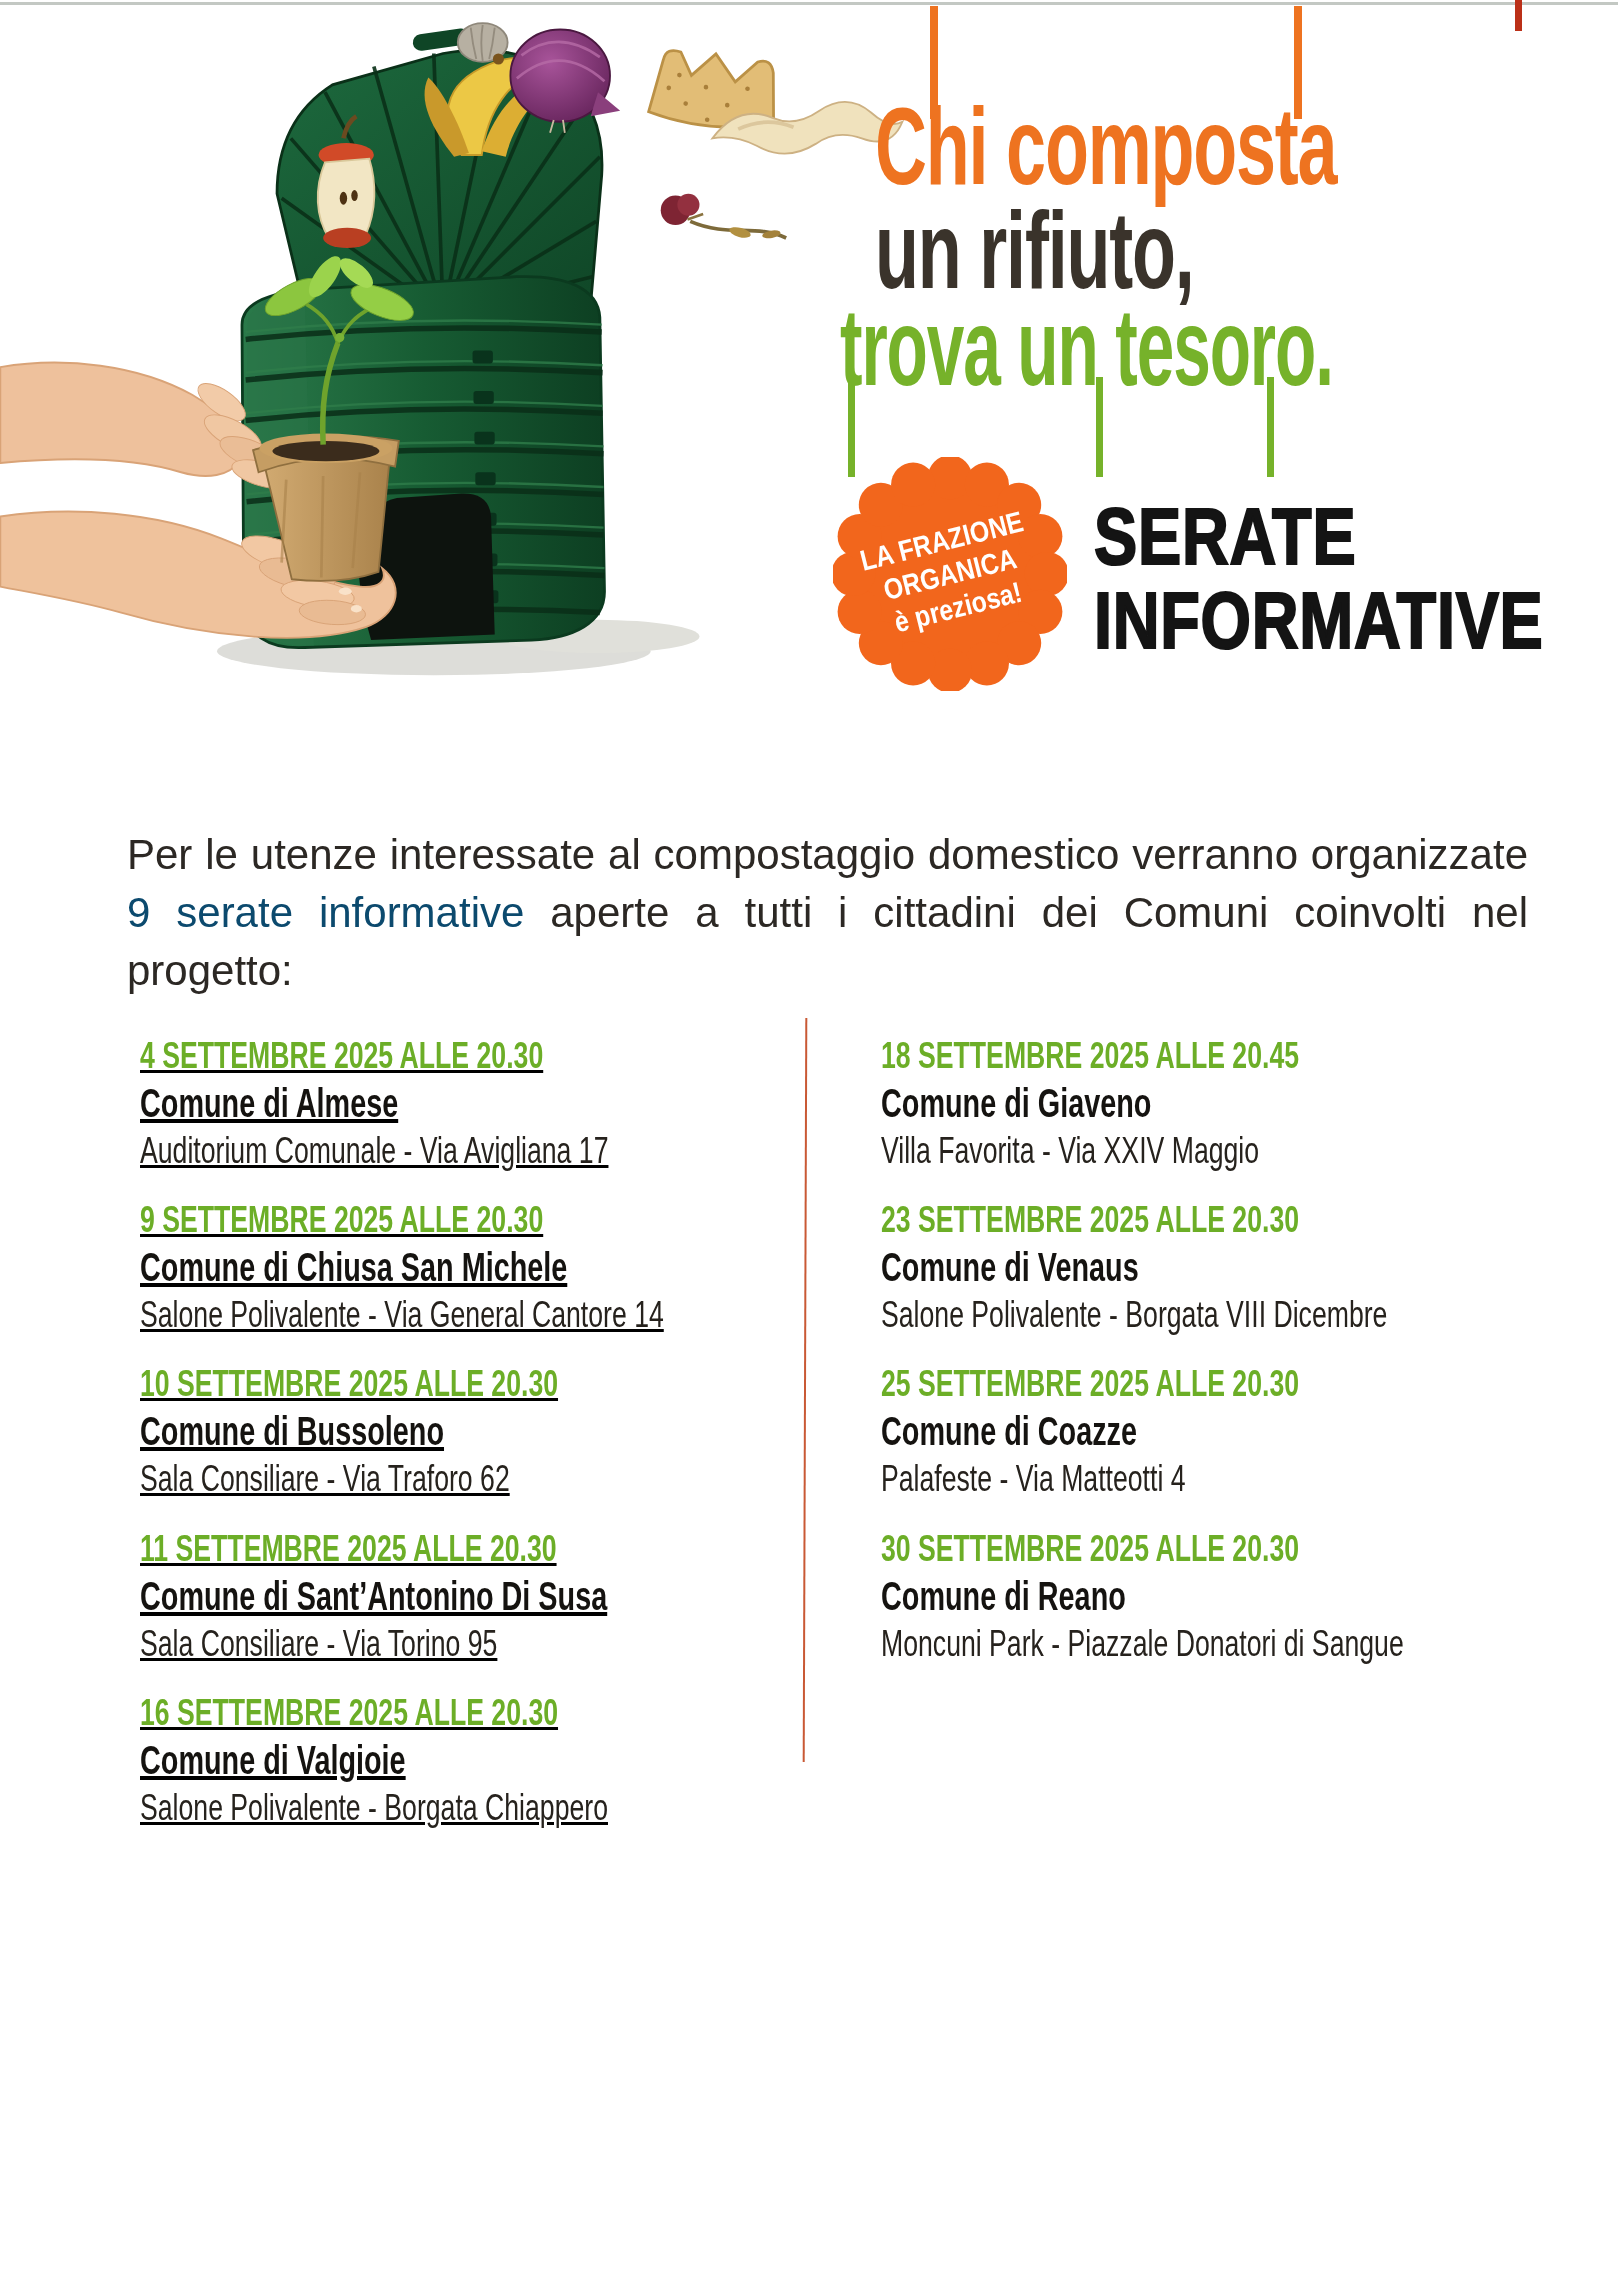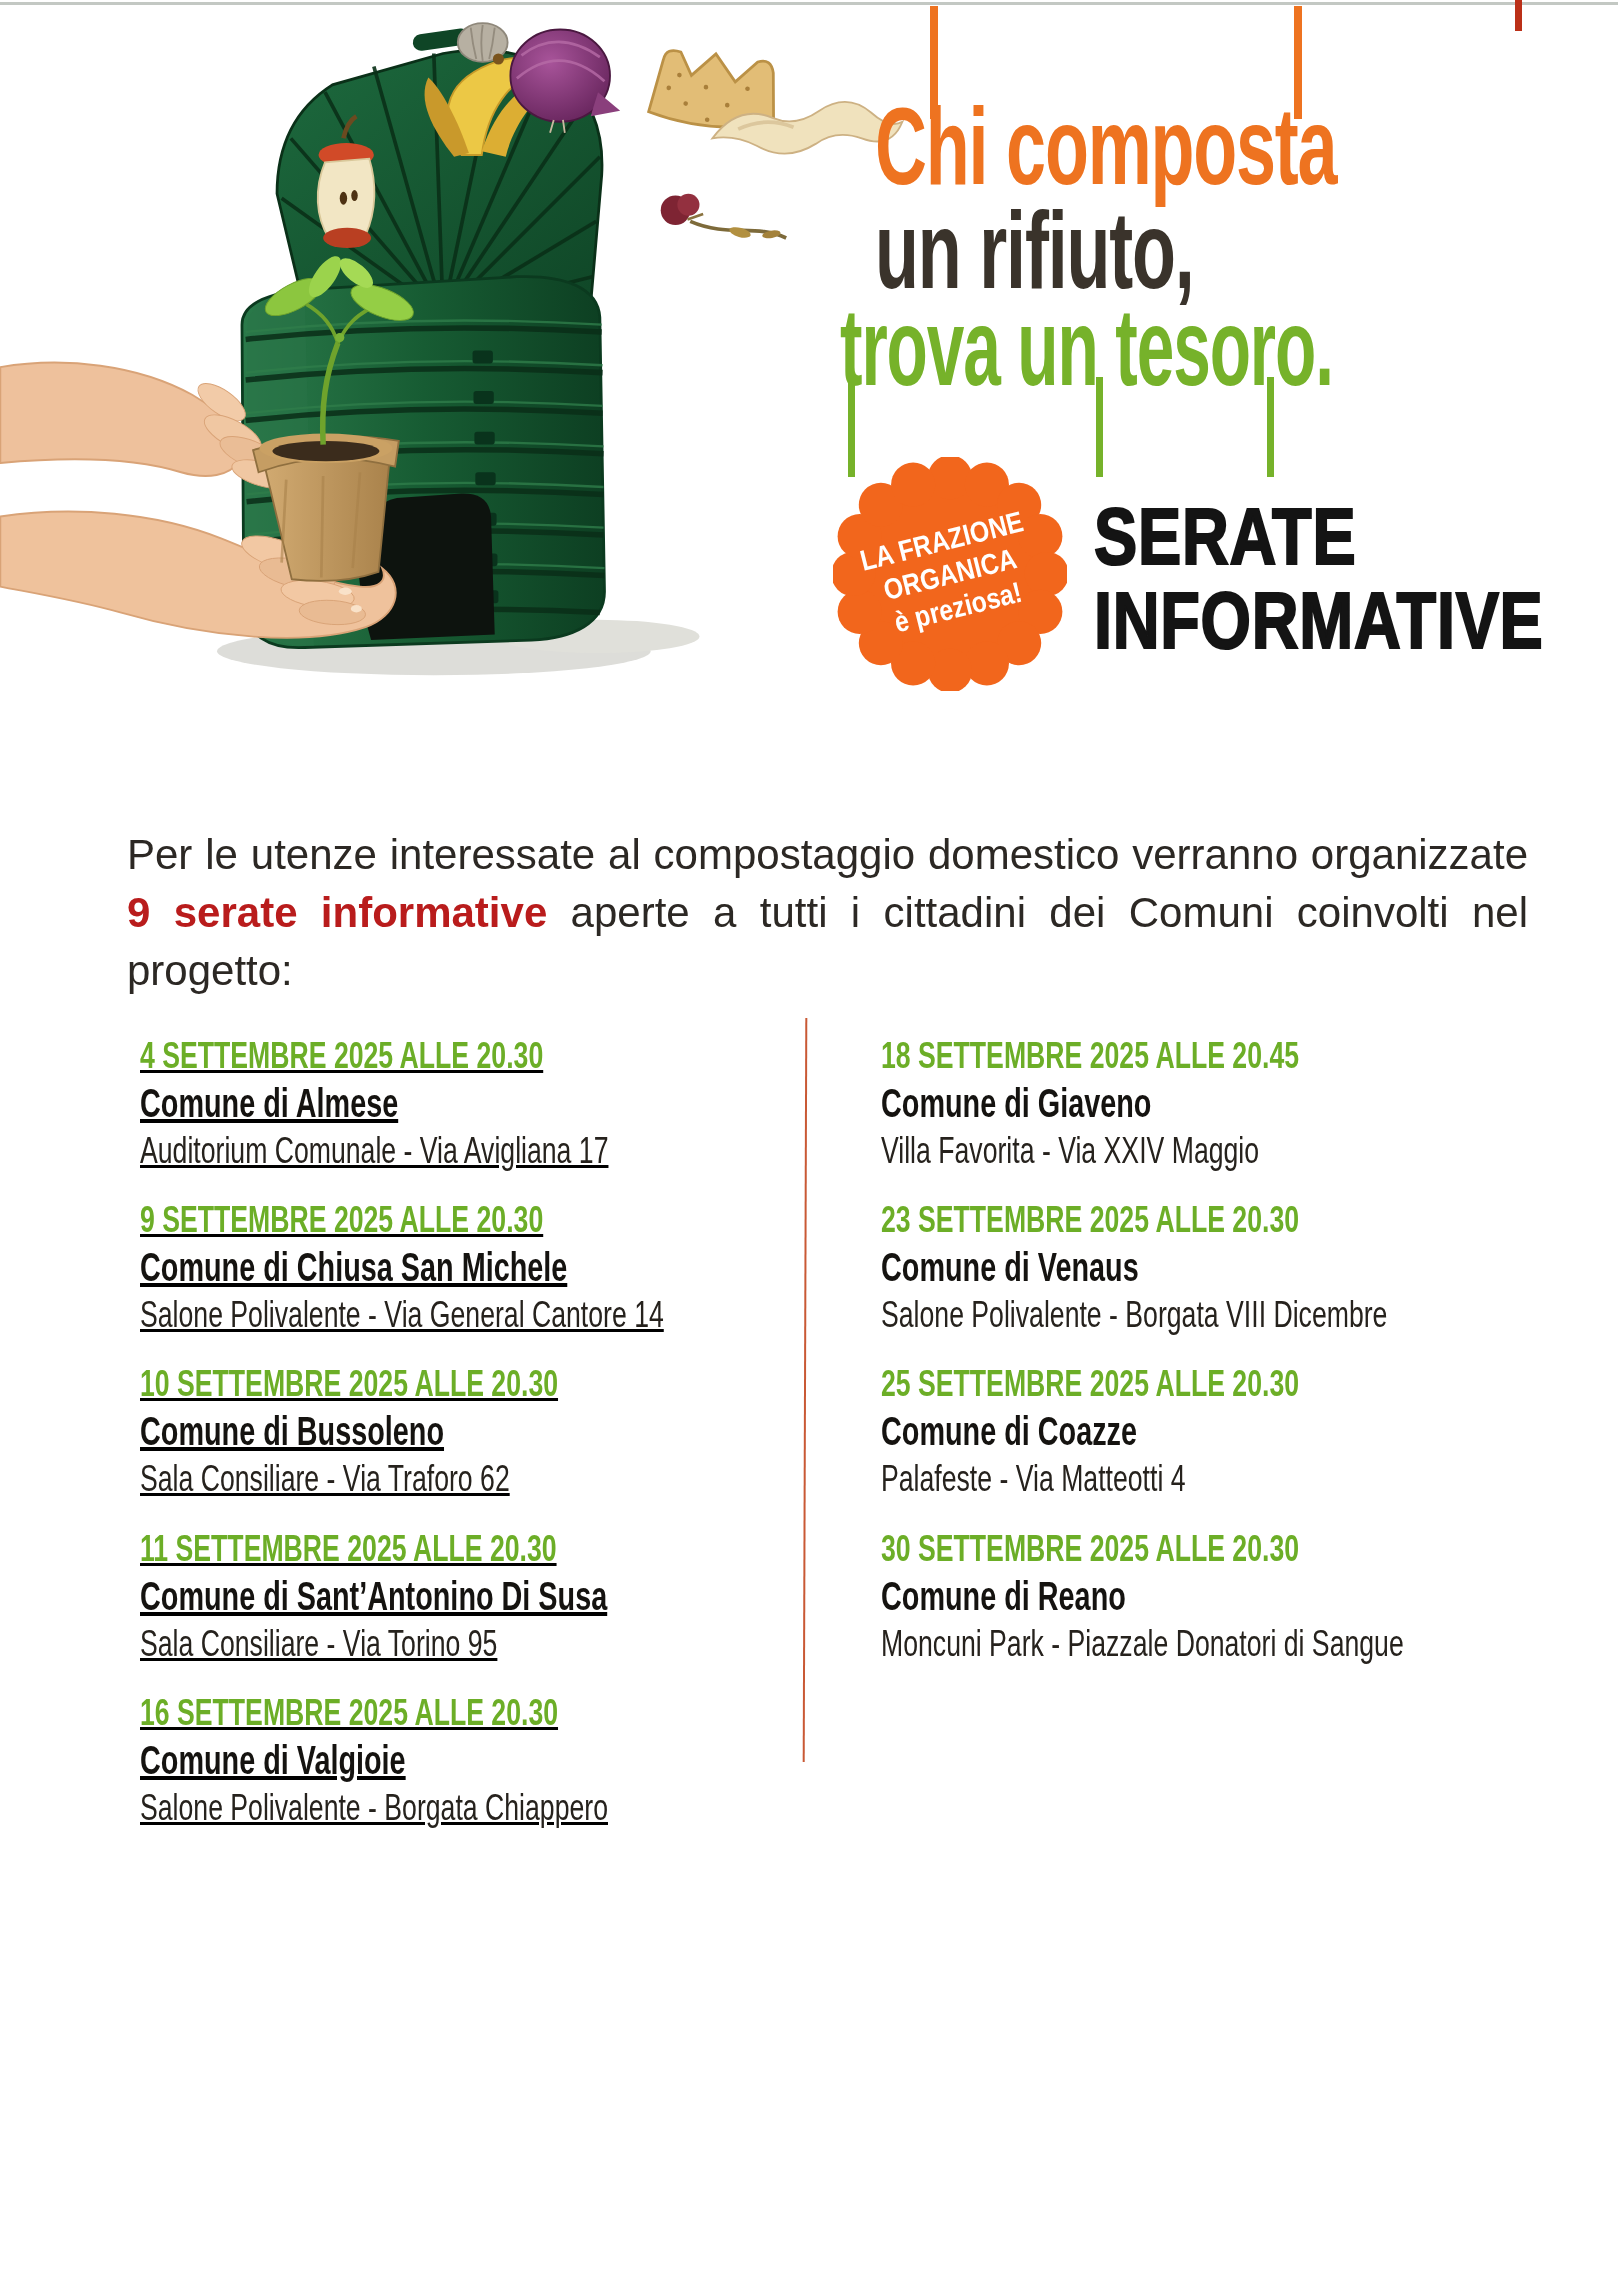--- a/index.html
+++ b/index.html
@@ -39,21 +39,21 @@
   
   .big-head{position:absolute; left:1094px; white-space:nowrap; color:#141414;
             font-weight:bold; font-size:79px; line-height:1; letter-spacing:0.9px;
             -webkit-text-stroke:2.2px #141414; transform:scaleX(.82); transform-origin:0 0;}
   #head1{top:497px;}
   #head2{top:581px;}
 
   
   .intro{position:absolute; left:127px; top:784px; width:1401px;
          font-size:42px; line-height:58px; color:#2c2824; text-align:justify;}
-  .intro b{font-weight:bold; color:#b91c1c;}
+  .intro b{font-weight:normal; color:#0c4a6e;}
 
   
   .event{position:absolute; width:701px;}
   .ev-date{font-weight:bold; font-size:37px; line-height:44px; color:#6cae27;
            transform:scaleX(.72); transform-origin:0 0; white-space:nowrap;}
   .ev-name{font-weight:bold; font-size:40px; line-height:50px; color:#151310;
            transform:scaleX(.72); transform-origin:0 0; white-space:nowrap;}
   .ev-venue{font-size:37px; line-height:46px; color:#26221d;
            transform:scaleX(.72); transform-origin:0 0; white-space:nowrap;}
   .col-left{left:140px;text-decoration:underline;}

